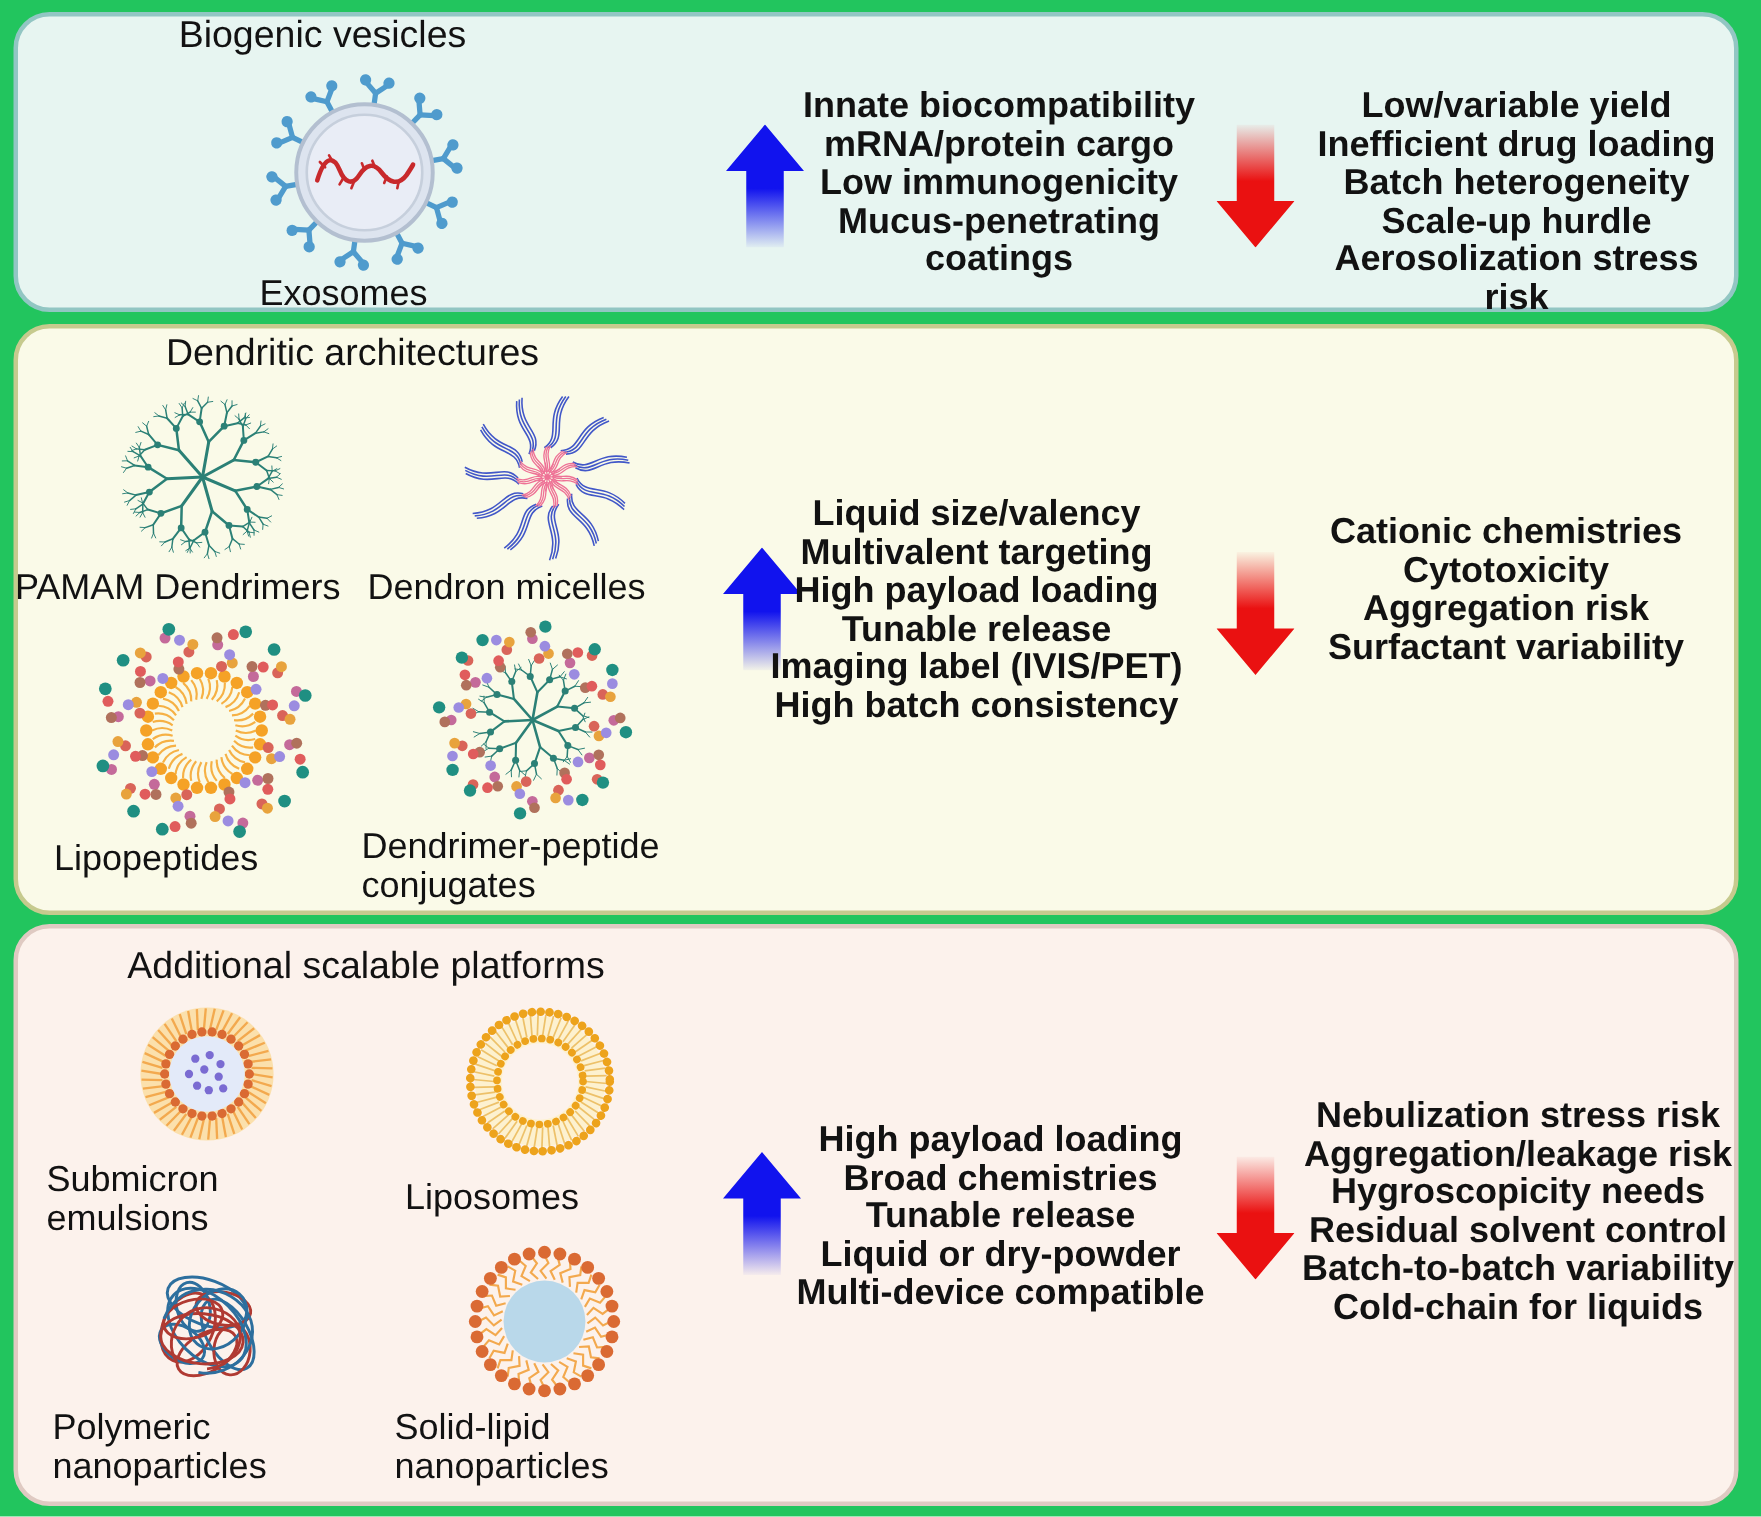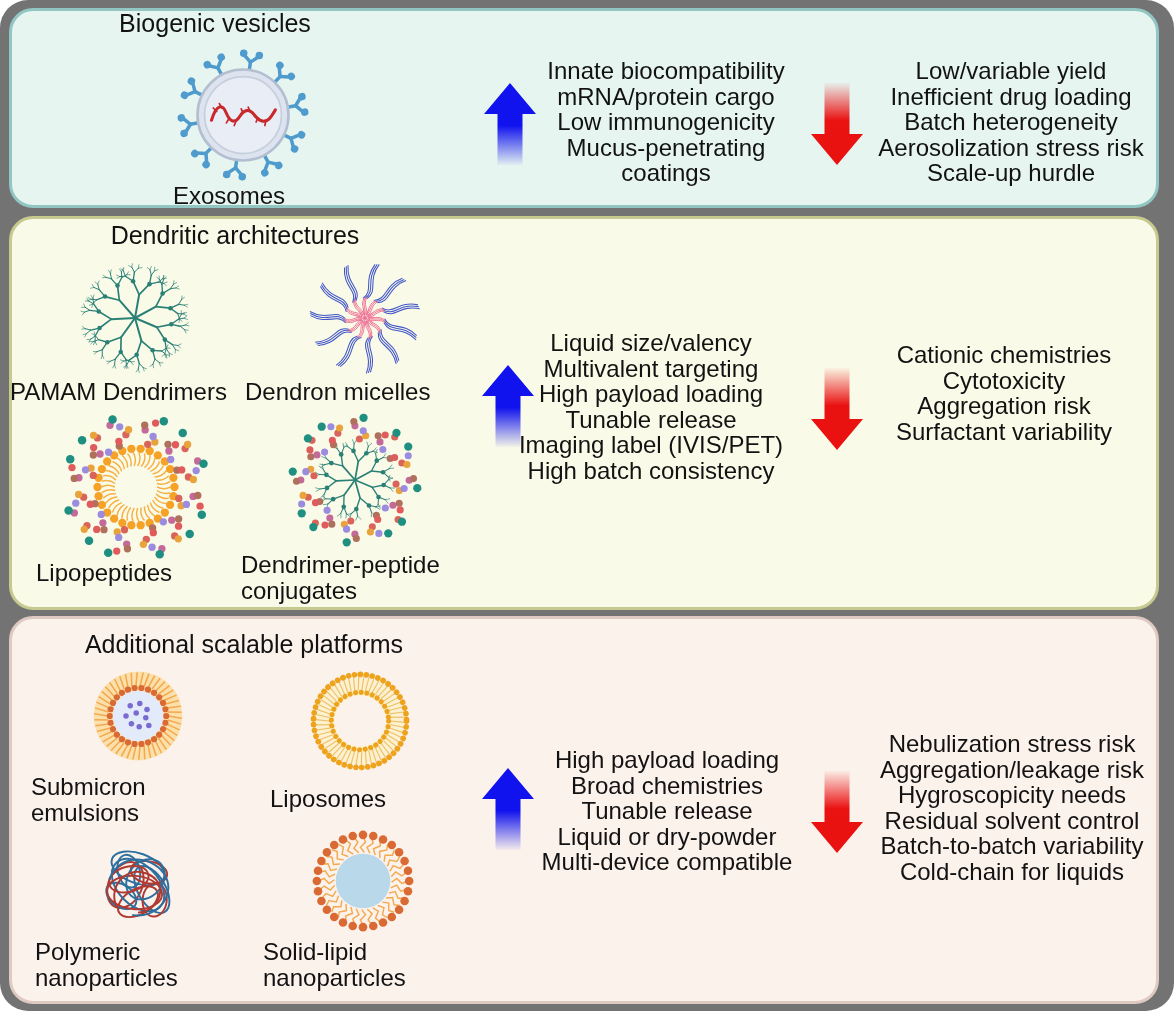--- a/index.html
+++ b/index.html
@@ -1,24 +1,24 @@
 <!DOCTYPE html>
 <html style="color: rgb(18, 18, 18);"><head>
 <meta charset="utf-8">
 <style>
   html,body{margin:0;padding:0;background:#ffffff;}
-  .canvas{position:relative;width:1174px;height:1011px;background:#737373;
-          font-family:"Liberation Sans",sans-serif;color:#121212;overflow:hidden;border-radius:28px;}
+  .canvas{position:relative;width:1174px;height:1011px;background:#22c55e;
+          font-family:"Liberation Sans",sans-serif;color:#121212;overflow:hidden;}
   .panel{position:absolute;left:9px;width:1150px;border-radius:24px;border:3px solid;box-sizing:border-box;}
   #panel1{top:8px;height:200px;}
   #panel2{top:216px;height:394px;}
   #panel3{top:616px;height:388px;}
   .ptitle{position:absolute;font-size:25px;line-height:26px;text-align:center;}
   .figlabel{position:absolute;font-size:24px;line-height:25.5px;text-align:left;white-space:pre-line;}
-  .plist{position:absolute;font-size:24px;line-height:25.6px;text-align:center;}
+  .plist{position:absolute;font-size:24px;line-height:25.6px;text-align:center;font-weight:bold;}
   .arrow{position:absolute;}
   svg.icon{position:absolute;overflow:visible;}
 </style>
 </head>
 <body>
 
 <div class="canvas">
 
   <svg width="0" height="0" style="position:absolute" aria-hidden="true">
     <defs>
@@ -137,22 +137,22 @@
       <div>coatings</div>
     </div>
 
   <svg class="arrow" width="52" height="82" style="left:811px;top:83px">
     <polygon points="13.5,0 38.5,0 38.5,51 52,51 26,82 0,51 13.5,51" fill="url(#gradCon)"></polygon>
   </svg>
   <div class="plist" style="left:866px;top:58px;width:290px">
       <div>Low/variable yield</div>
       <div>Inefficient drug loading</div>
       <div>Batch heterogeneity</div>
+      <div>Scale-up hurdle</div>
       <div>Aerosolization stress risk</div>
-      <div>Scale-up hurdle</div>
     </div>
 
   <div class="ptitle" style="left:25px;top:222px;width:420px">Dendritic architectures</div>
 
   <svg class="icon" viewBox="0 0 160 160" width="146" height="146" style="left:62px;top:245px">
       <line x1="80" y1="80" x2="103.94758584407501" y2="90.12487690002492" stroke="#2b8076" stroke-width="2.2199999999999998" stroke-linecap="round"></line>
       <line x1="103.94758584407501" y1="90.12487690002492" x2="119.74741489858113" y2="86.92803441901586" stroke="#2b8076" stroke-width="1.84" stroke-linecap="round"></line>
       <line x1="119.74741489858113" y1="86.92803441901586" x2="127.91395233555087" y2="81.16646365657861" stroke="#2b8076" stroke-width="1.46" stroke-linecap="round"></line>
       <line x1="127.91395233555087" y1="81.16646365657861" x2="130.924124317429" y2="75.75020813322118" stroke="#2b8076" stroke-width="1.08" stroke-linecap="round"></line>
       <line x1="130.924124317429" y1="75.75020813322118" x2="130.6766945599843" y2="71.91633676700793" stroke="#2b8076" stroke-width="0.7" stroke-linecap="round"></line>

